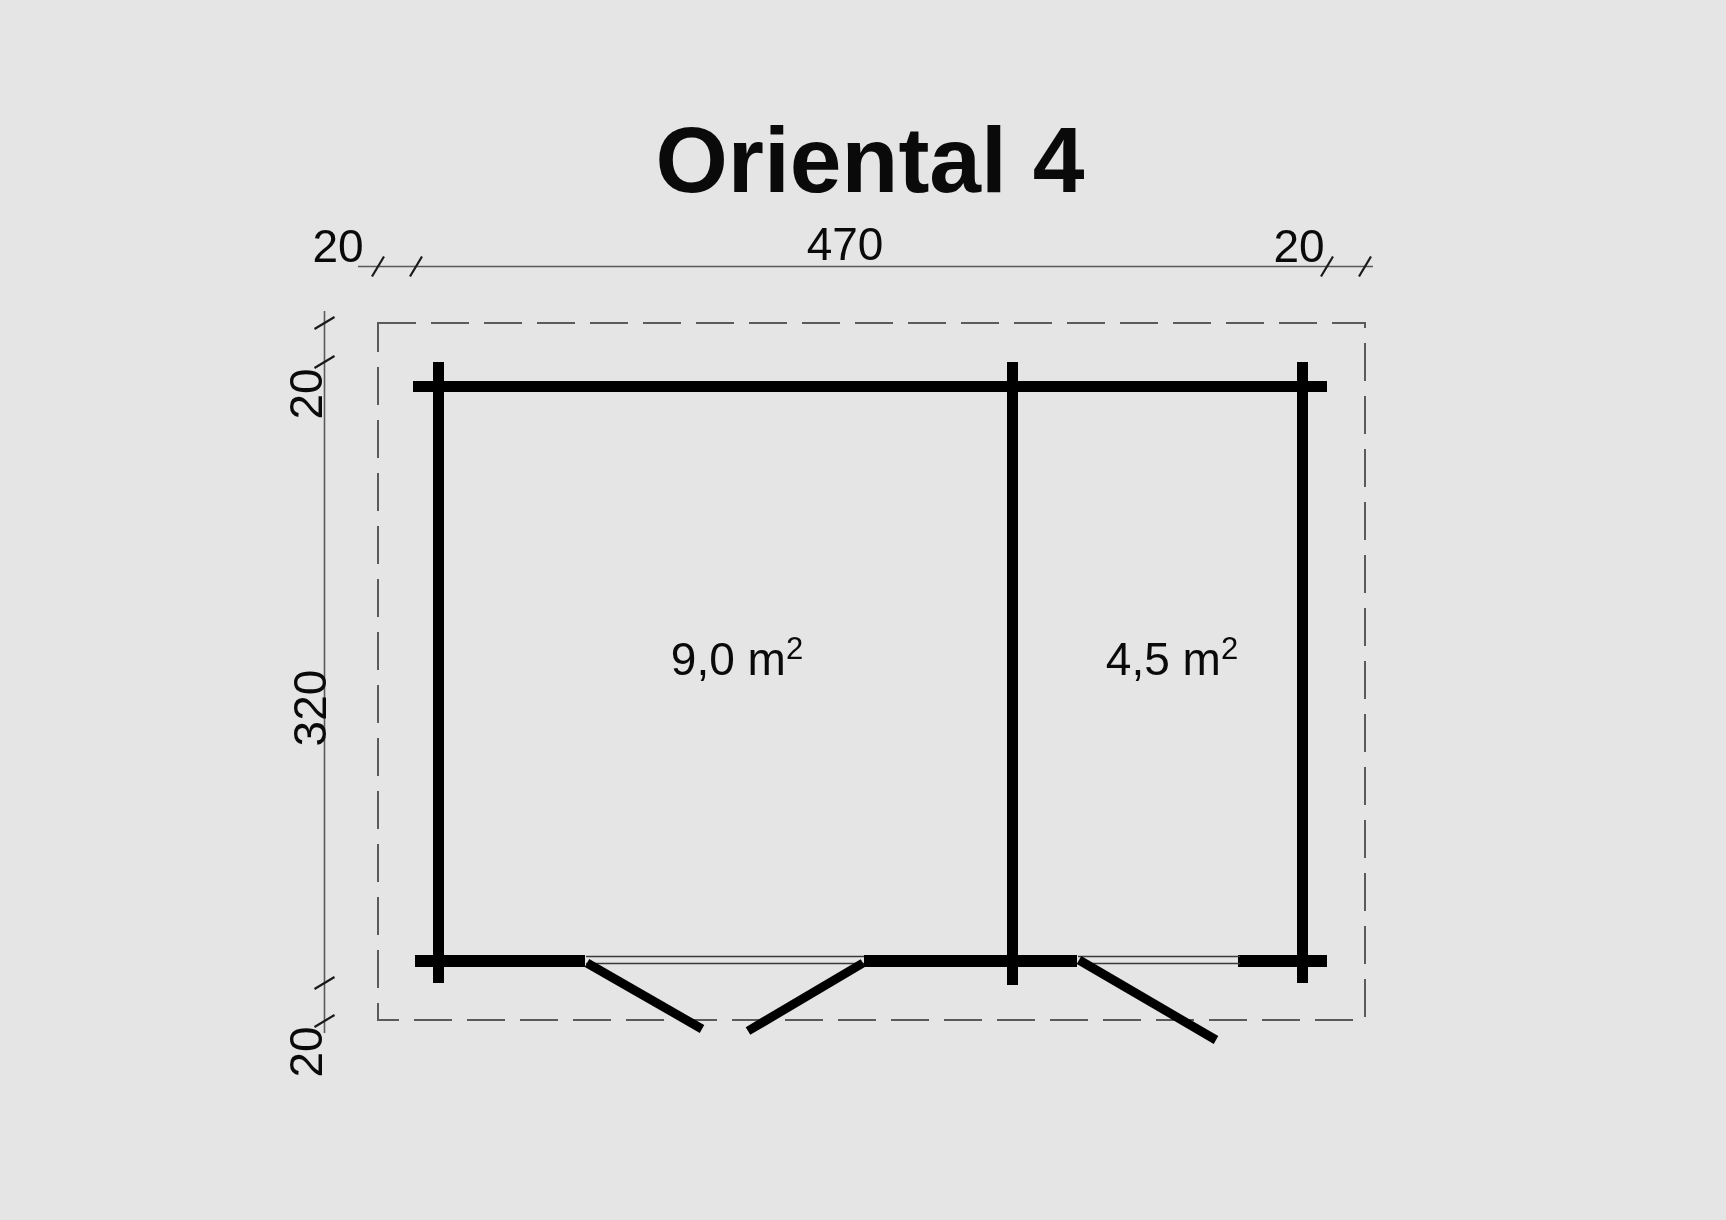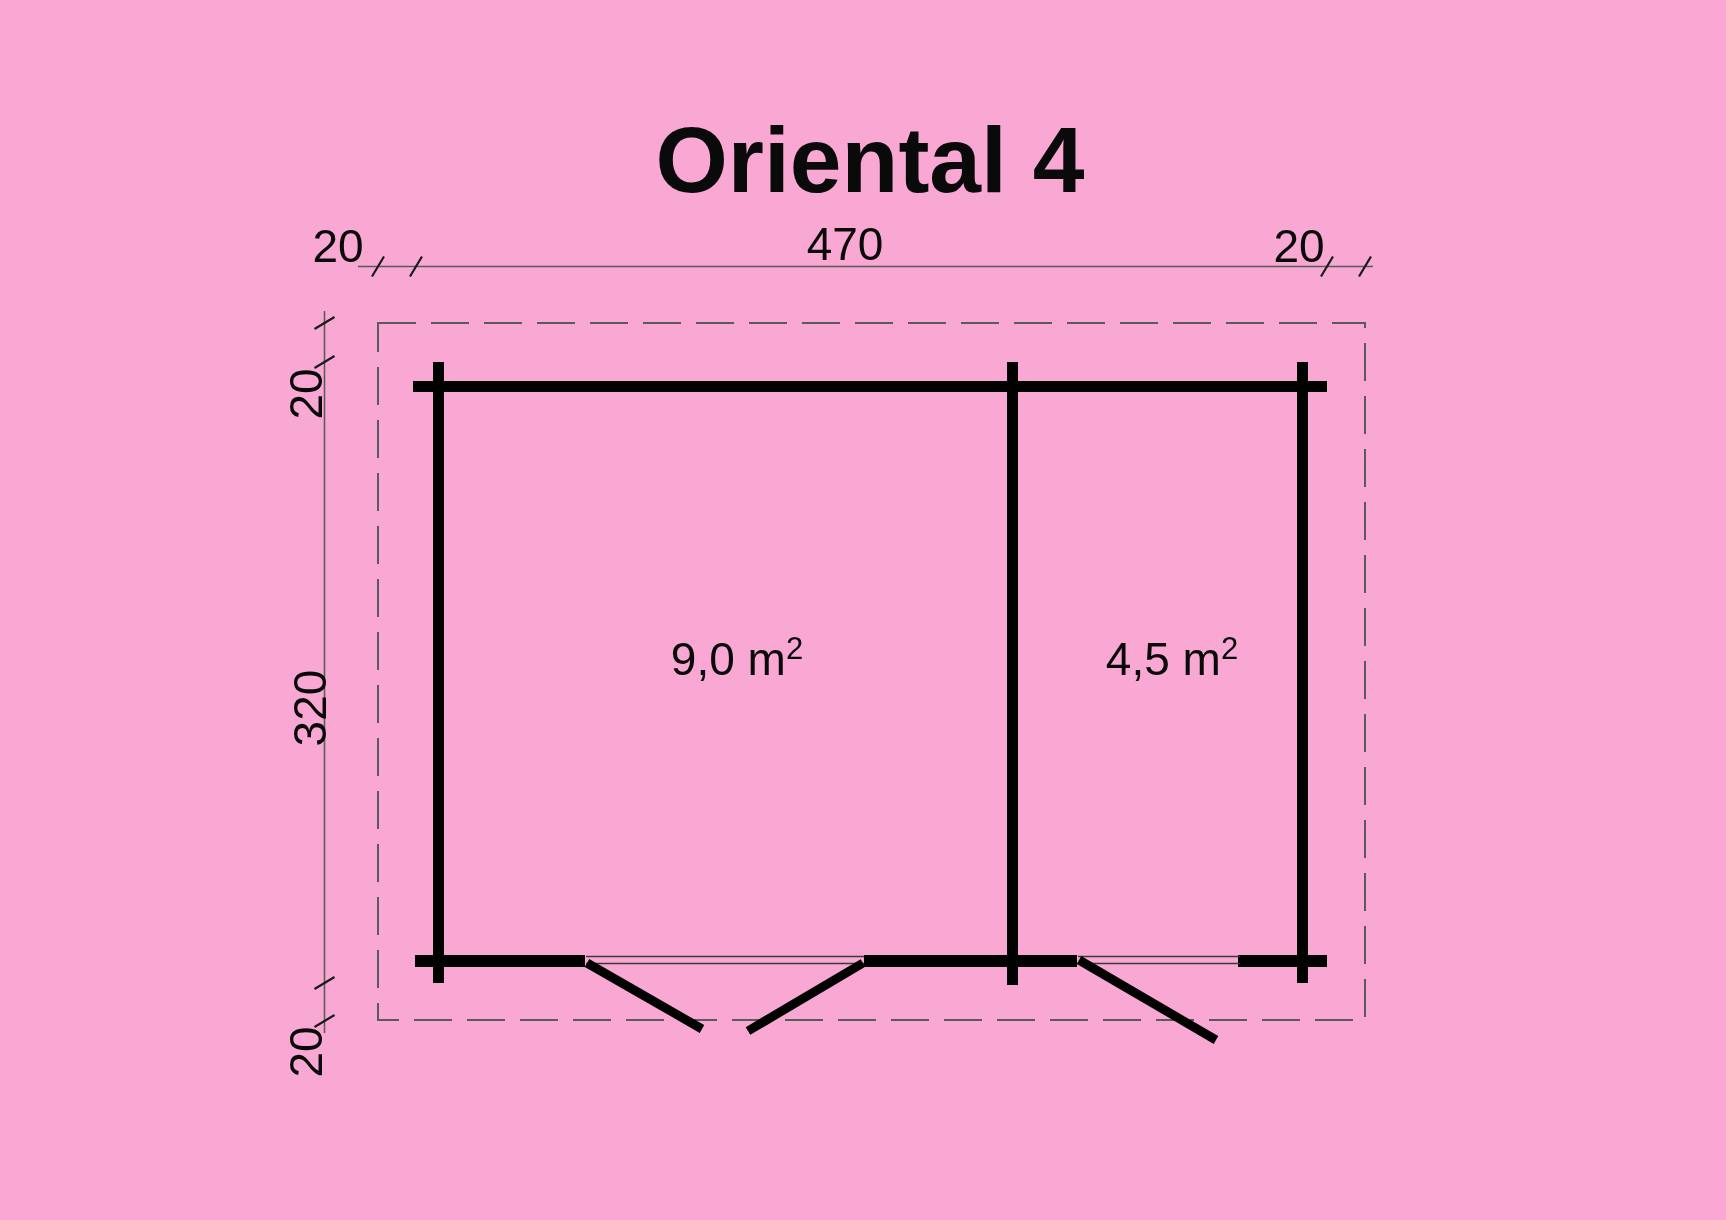--- a/index.html
+++ b/index.html
@@ -4,21 +4,21 @@
 <style>
   html, body {
     margin: 0;
     padding: 0;
     background: #ffffff;
   }
   .stage {
     position: relative;
     width: 1726px;
     height: 1220px;
-    background: #f9a8d4;
+    background: #e5e5e5;
     font-family: "Liberation Sans", sans-serif;
   }
   svg { display: block; }
 
   .title-text {
     font-family: "Liberation Sans", sans-serif;
     font-weight: 700;
     font-size: 93px;
     fill: #0a0a0a;
   }

